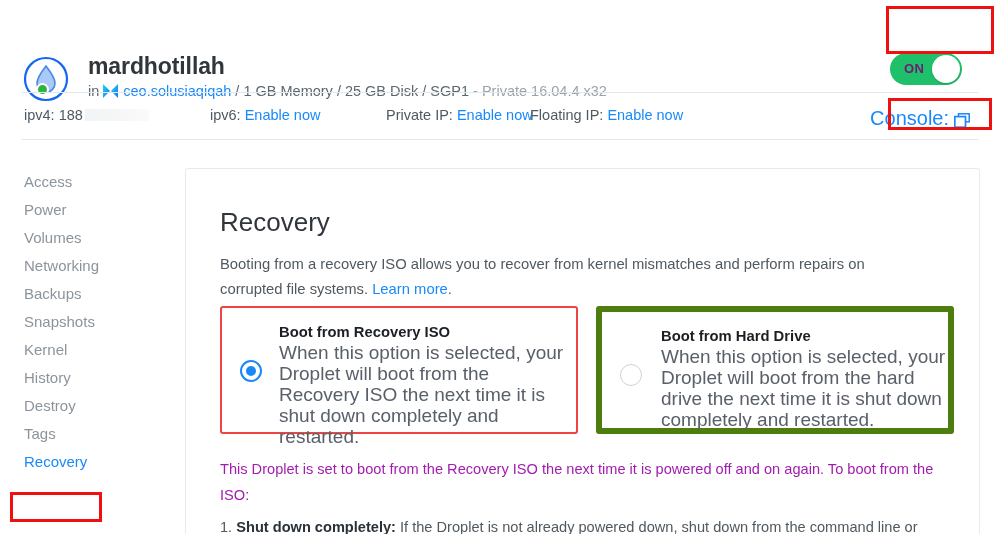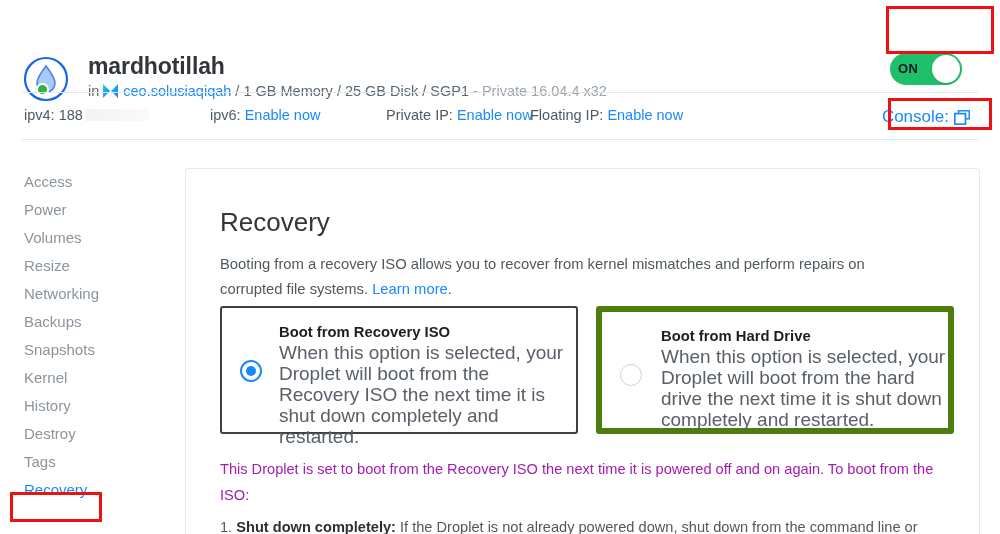--- a/index.html
+++ b/index.html
@@ -49,22 +49,22 @@
   .power-toggle {
     width: 72px; height: 32px; border-radius: 16px;
     background: #1fc06a; position: relative; cursor: pointer;
   }
   .power-toggle .knob {
     position: absolute; right: 2px; top: 2px;
     width: 28px; height: 28px; border-radius: 50%; background: #fff;
     box-shadow: 0 1px 2px rgba(0,0,0,.18);
   }
   .power-toggle .onlabel {
-    position: absolute; left: 8px; top: 8px;
-    font-size: 13px; font-weight: bold; color: #0f172a; letter-spacing: .4px;
+    position: absolute; left: 14px; top: 8px;
+    font-size: 13px; font-weight: bold; color: #701a75; letter-spacing: .4px;
   }
   .annot-box { position: absolute; border: 3px solid #ee1111; pointer-events: none; }
   #annot-power { left: 886px; top: 6px; width: 108px; height: 48px; }
   #annot-console { left: 888px; top: 98px; width: 104px; height: 32px; }
   #annot-recovery { left: 10px; top: 492px; width: 92px; height: 30px; }
 
   
   .net-bar {
     position: absolute; left: 22px; top: 92px; width: 956px; height: 48px;
     border-top: 1px solid #e5e8eb; border-bottom: 1px solid #e5e8eb;
@@ -76,21 +76,21 @@
   #net-ipv4 { left: 2px; }
   #net-ipv6 { left: 188px; }
   #net-priv  { left: 341px; margin-left: 23px; }
   #net-float { left: 508px; }
   .ipv4-redacted {
     display: inline-block; width: 64px; height: 12px;
     background: linear-gradient(90deg,#f2f3f4,#fafafa);
     vertical-align: -1px; margin-left: 2px;
   }
   .console-link {
-    position: absolute; right: 8px; top: 14px; font-size: 17px;
+    position: absolute; right: 8px; top: 14px; font-size: 20px;
     color: #1989fa; white-space: nowrap; cursor: pointer;
   }
   .console-icon {
     display: inline-block; vertical-align: -3px; margin-left: 5px;
     width: 16px; height: 15px;
   }
 
   
   .sidebar { position: absolute; left: 24px; top: 168px; width: 140px; }
   .side-item {
@@ -112,21 +112,21 @@
     position: absolute; left: 34px; top: 83px; width: 690px;
     font-size: 14.8px; line-height: 25px; color: #50595f;
   }
 
   .opt-row { position: absolute; left: 34px; top: 137px; width: 734px; }
   .opt-card {
     position: absolute; top: 0; width: 358px; height: 128px;
     border: 6px solid #4d7c0f; border-radius: 3px; background: #fff;
     cursor: pointer;
   }
-  .opt-card.selected { border: 2px solid #404040; }
+  .opt-card.selected { border: 2px solid #ef4444; }
   #opt-iso  { left: 0; }
   #opt-hdd  { left: 376px; }
   .radio {
     position: absolute; left: 18px; top: 52px;
     width: 22px; height: 22px; border-radius: 50%;
     border: 2px solid #1989fa; background: #fff;
   }
   .radio .dot {
     position: absolute; left: 4px; top: 4px; width: 10px; height: 10px;
     border-radius: 50%; background: #1989fa;
@@ -217,21 +217,20 @@
       </span>
     </div>
   </div>
 
   <div class="annot-box" id="annot-console"></div>
 
   <nav class="sidebar">
     <div class="side-item">Access</div>
     <div class="side-item">Power</div>
     <div class="side-item">Volumes</div>
-    <div class="side-item">Resize</div>
     <div class="side-item">Networking</div>
     <div class="side-item">Backups</div>
     <div class="side-item">Snapshots</div>
     <div class="side-item">Kernel</div>
     <div class="side-item">History</div>
     <div class="side-item">Destroy</div>
     <div class="side-item">Tags</div>
     <div class="side-item active">Recovery</div>
   </nav>
 

